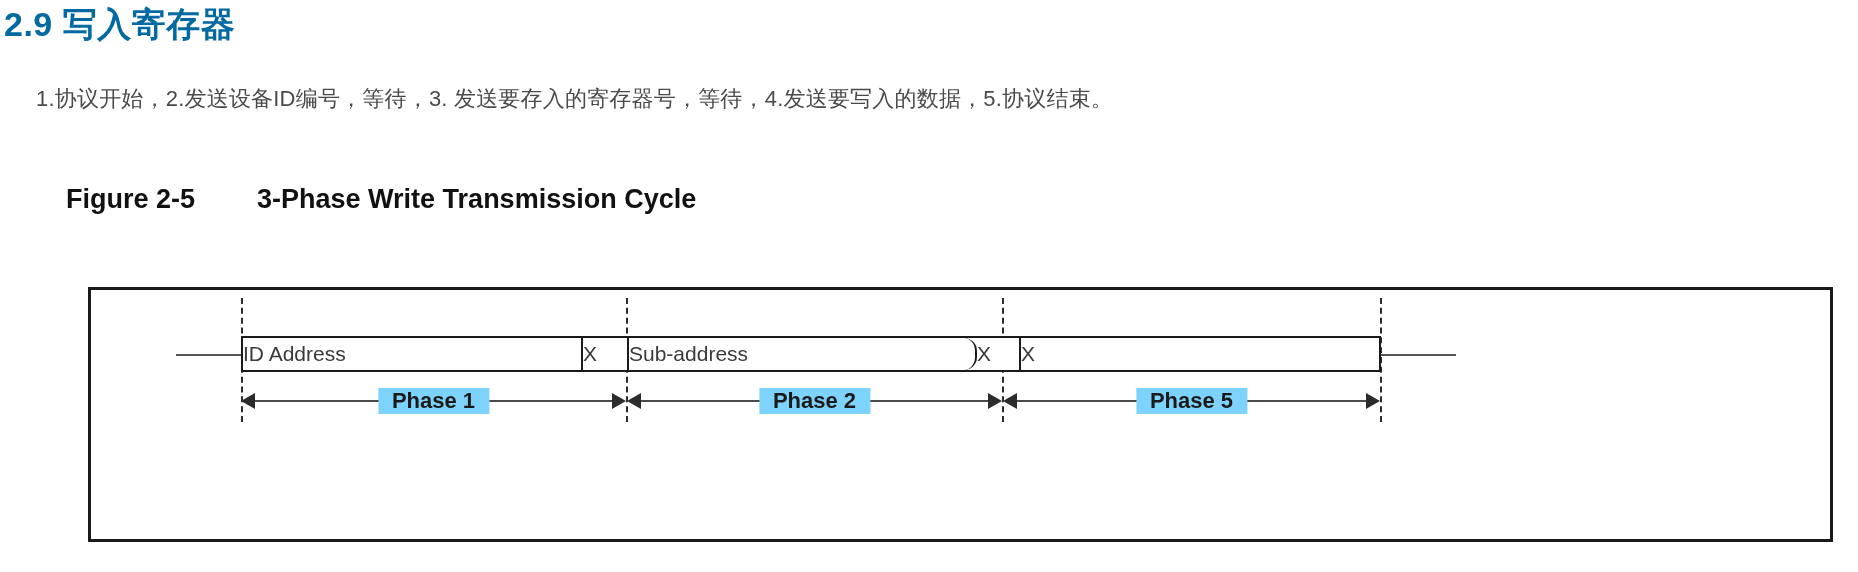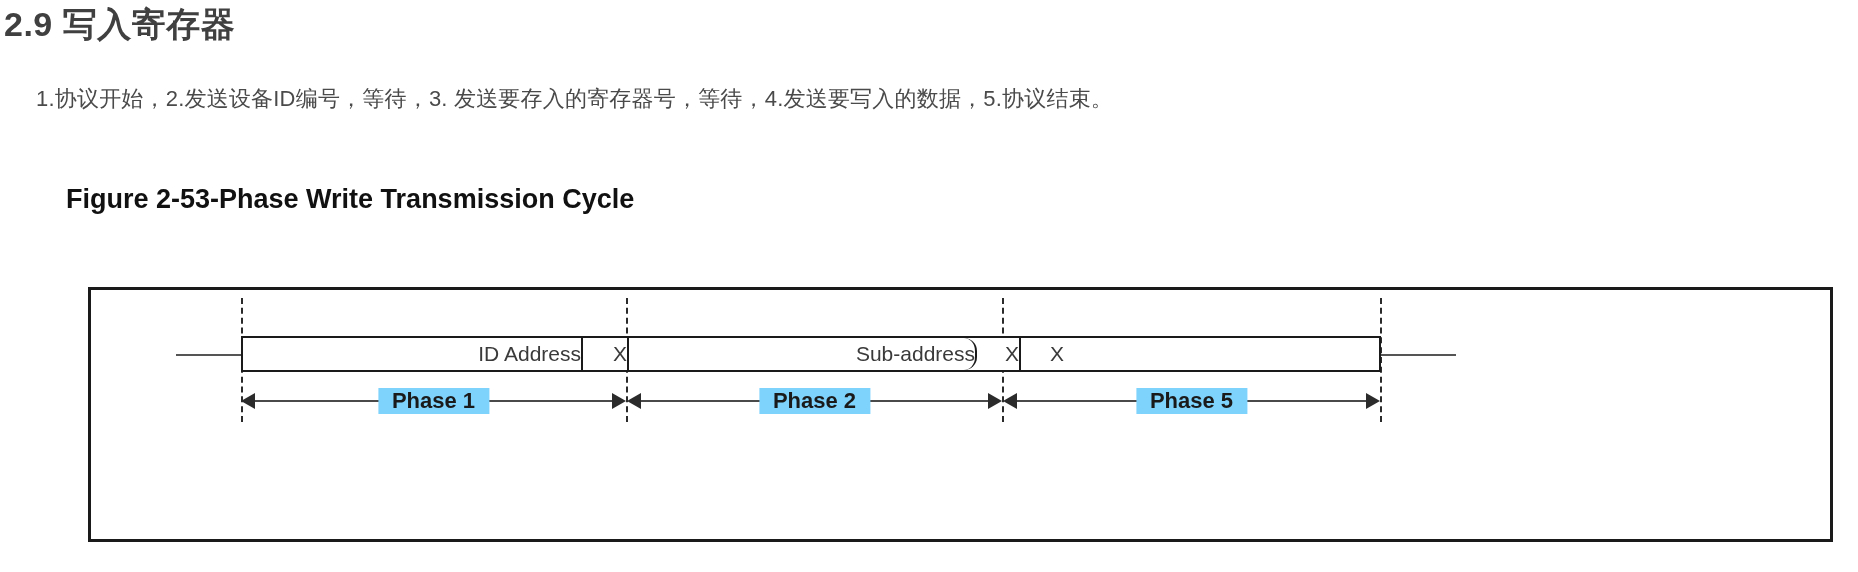--- a/index.html
+++ b/index.html
@@ -16,21 +16,21 @@
     position: relative;
   }
 
   
   .doc-heading {
     position: absolute;
     left: 4px;
     top: 2px;
     font-size: 34px;
     font-weight: bold;
-    color: #404040;
+    color: #0369a1;
     letter-spacing: 0.5px;
     white-space: nowrap;
   }
 
   
   .doc-paragraph {
     position: absolute;
     left: 36px;
     top: 84px;
     font-size: 22px;
@@ -46,20 +46,21 @@
     top: 184px;
     font-size: 27px;
     font-weight: bold;
     color: #111111;
     white-space: nowrap;
     font-family: "Liberation Sans", sans-serif;
   }
   .figure-caption .cap-num { display: inline-block; }
   .figure-caption .cap-title {
     display: inline-block;
+    margin-left: 62px;
   }
 
   
   .figure-frame {
     position: absolute;
     left: 88px;
     top: 287px;
     width: 1745px;
     height: 255px;
     border: 3px solid #1a1a1a;
@@ -101,21 +102,21 @@
     display: flex;
     box-sizing: border-box;
     border: 2px solid #1a1a1a;
     background: #ffffff;
   }
   .packet-cell {
     box-sizing: border-box;
     border-right: 2px solid #1a1a1a;
     display: flex;
     align-items: center;
-    justify-content: flex-end;
+    justify-content: flex-start;
     font-size: 21px;
     color: #3a3a3a;
     font-family: "Liberation Sans", sans-serif;
     white-space: nowrap;
     background: #ffffff;
   }
   .packet-cell:last-child { border-right: none; }
 
   
   .phase-arrow {

